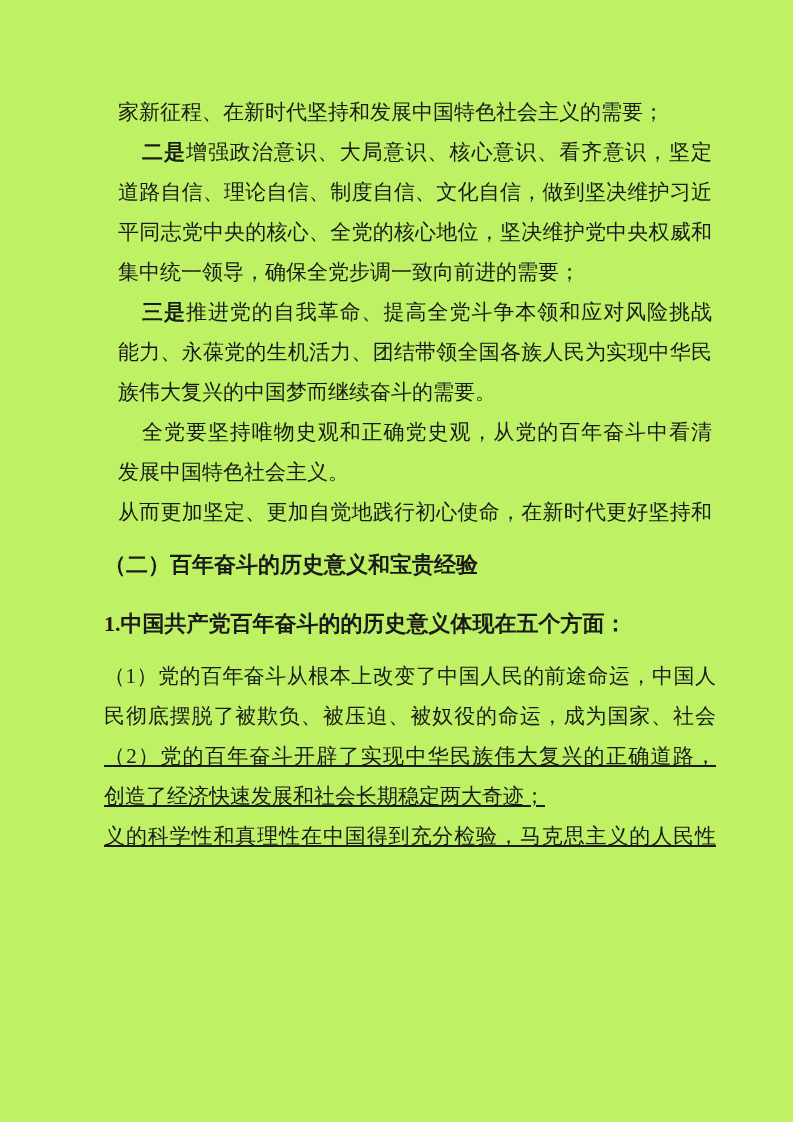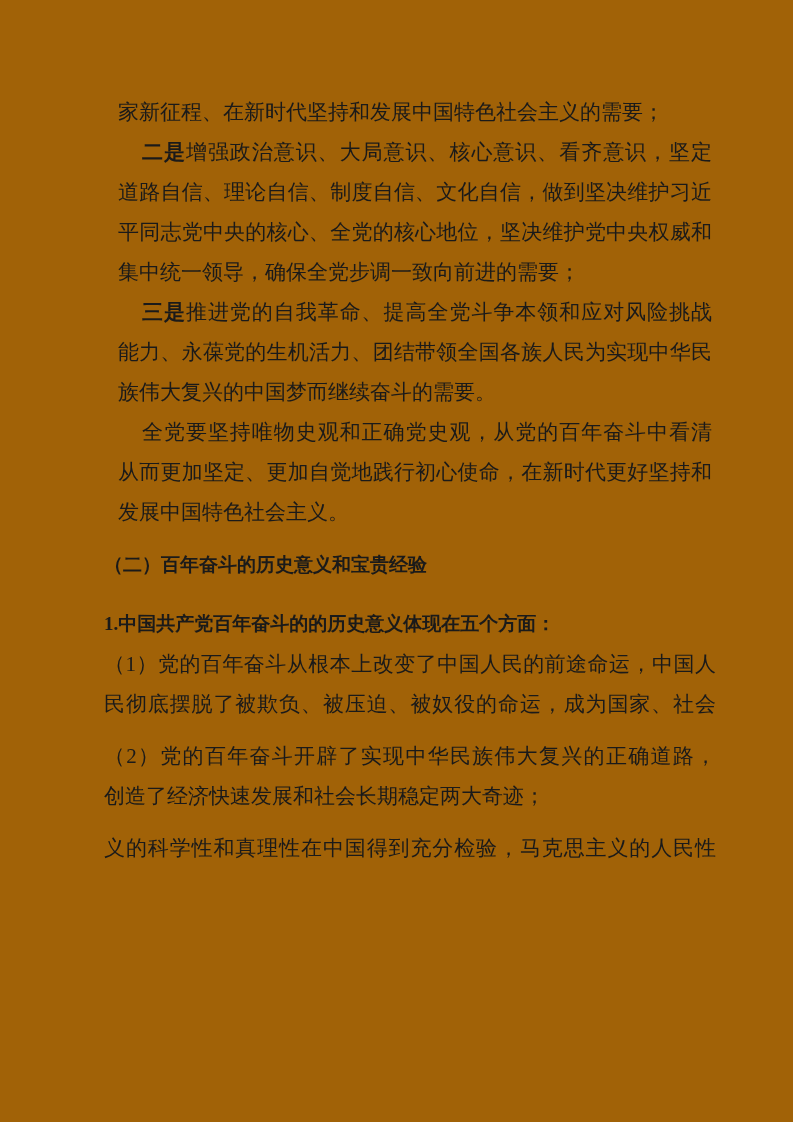--- a/index.html
+++ b/index.html
@@ -5,21 +5,21 @@
   html, body {
     margin: 0;
     padding: 0;
     background: #e8e8e8;
   }
   .page {
     position: relative;
     width: 793px;
     height: 1122px;
     margin: 0 auto;
-    background: #a16207;
+    background: #bef264;
     overflow: hidden;
   }
   .content {
     position: absolute;
     left: 104px;
     top: 92px;
     width: 612px;
     color: #1a1a1a;
     font-family: "Liberation Serif", "DejaVu Serif", serif;
     font-size: 21px;
@@ -32,27 +32,27 @@
   }
   .line.just {
     text-align-last: justify;
   }
   .line.indent { text-indent: 24px; }
   
   .sec1 .line { padding-left: 14px; padding-right: 4px; }
   .heading2 .line, .heading3 .line { padding: 0; text-align: left; }
   .heading2, .heading3 {
     font-weight: bold;
-    font-size: 19px;
+    font-size: 22px;
     font-family: "Liberation Sans", "DejaVu Sans", sans-serif;
   }
   .heading2 { margin-top: 13px; }
   .heading3 { margin-top: 19px; }
-  .heading3 + .numbered { }
-  .numbered + .numbered { margin-top: 12px; }
+  .heading3 + .numbered { margin-top: 12px; }
+  .numbered + .numbered { margin-top: 0; text-decoration: underline; }
   .seg.bold {
     font-weight: bold;
     font-family: Liberation Serif, serif;
   }
 </style>
 </head>
 <body>
 
 <div class="page">
   <main class="content" id="doc">
@@ -65,22 +65,22 @@
         <div class="line just"><span class="seg">平同志党中央的核心、全党的核心地位，坚决维护党中央权威和</span></div>
         <div class="line"><span class="seg">集中统一领导，确保全党步调一致向前进的需要；</span></div>
       </div>
       <div class="para body sec1">
         <div class="line indent just"><span class="seg bold">三是</span><span class="seg">推进党的自我革命、提高全党斗争本领和应对风险挑战</span></div>
         <div class="line just"><span class="seg">能力、永葆党的生机活力、团结带领全国各族人民为实现中华民</span></div>
         <div class="line"><span class="seg">族伟大复兴的中国梦而继续奋斗的需要。</span></div>
       </div>
       <div class="para body sec1">
         <div class="line indent just"><span class="seg">全党要坚持唯物史观和正确党史观，从党的百年奋斗中看清</span></div>
+        <div class="line"><span class="seg">发展中国特色社会主义。</span></div>
         <div class="line just"><span class="seg">从而更加坚定、更加自觉地践行初心使命，在新时代更好坚持和</span></div>
-        <div class="line"><span class="seg">发展中国特色社会主义。</span></div>
       </div>
       <div class="para heading2 sec2">
         <div class="line"><span class="seg bold">（二）百年奋斗的历史意义和宝贵经验</span></div>
       </div>
       <div class="para heading3 sec2">
         <div class="line"><span class="seg bold">1.中国共产党百年奋斗的的历史意义体现在五个方面：</span></div>
       </div>
       <div class="para numbered sec2">
         <div class="line just"><span class="seg">（1）党的百年奋斗从根本上改变了中国人民的前途命运，中国人</span></div>
         <div class="line just"><span class="seg">民彻底摆脱了被欺负、被压迫、被奴役的命运，成为国家、社会</span></div>

